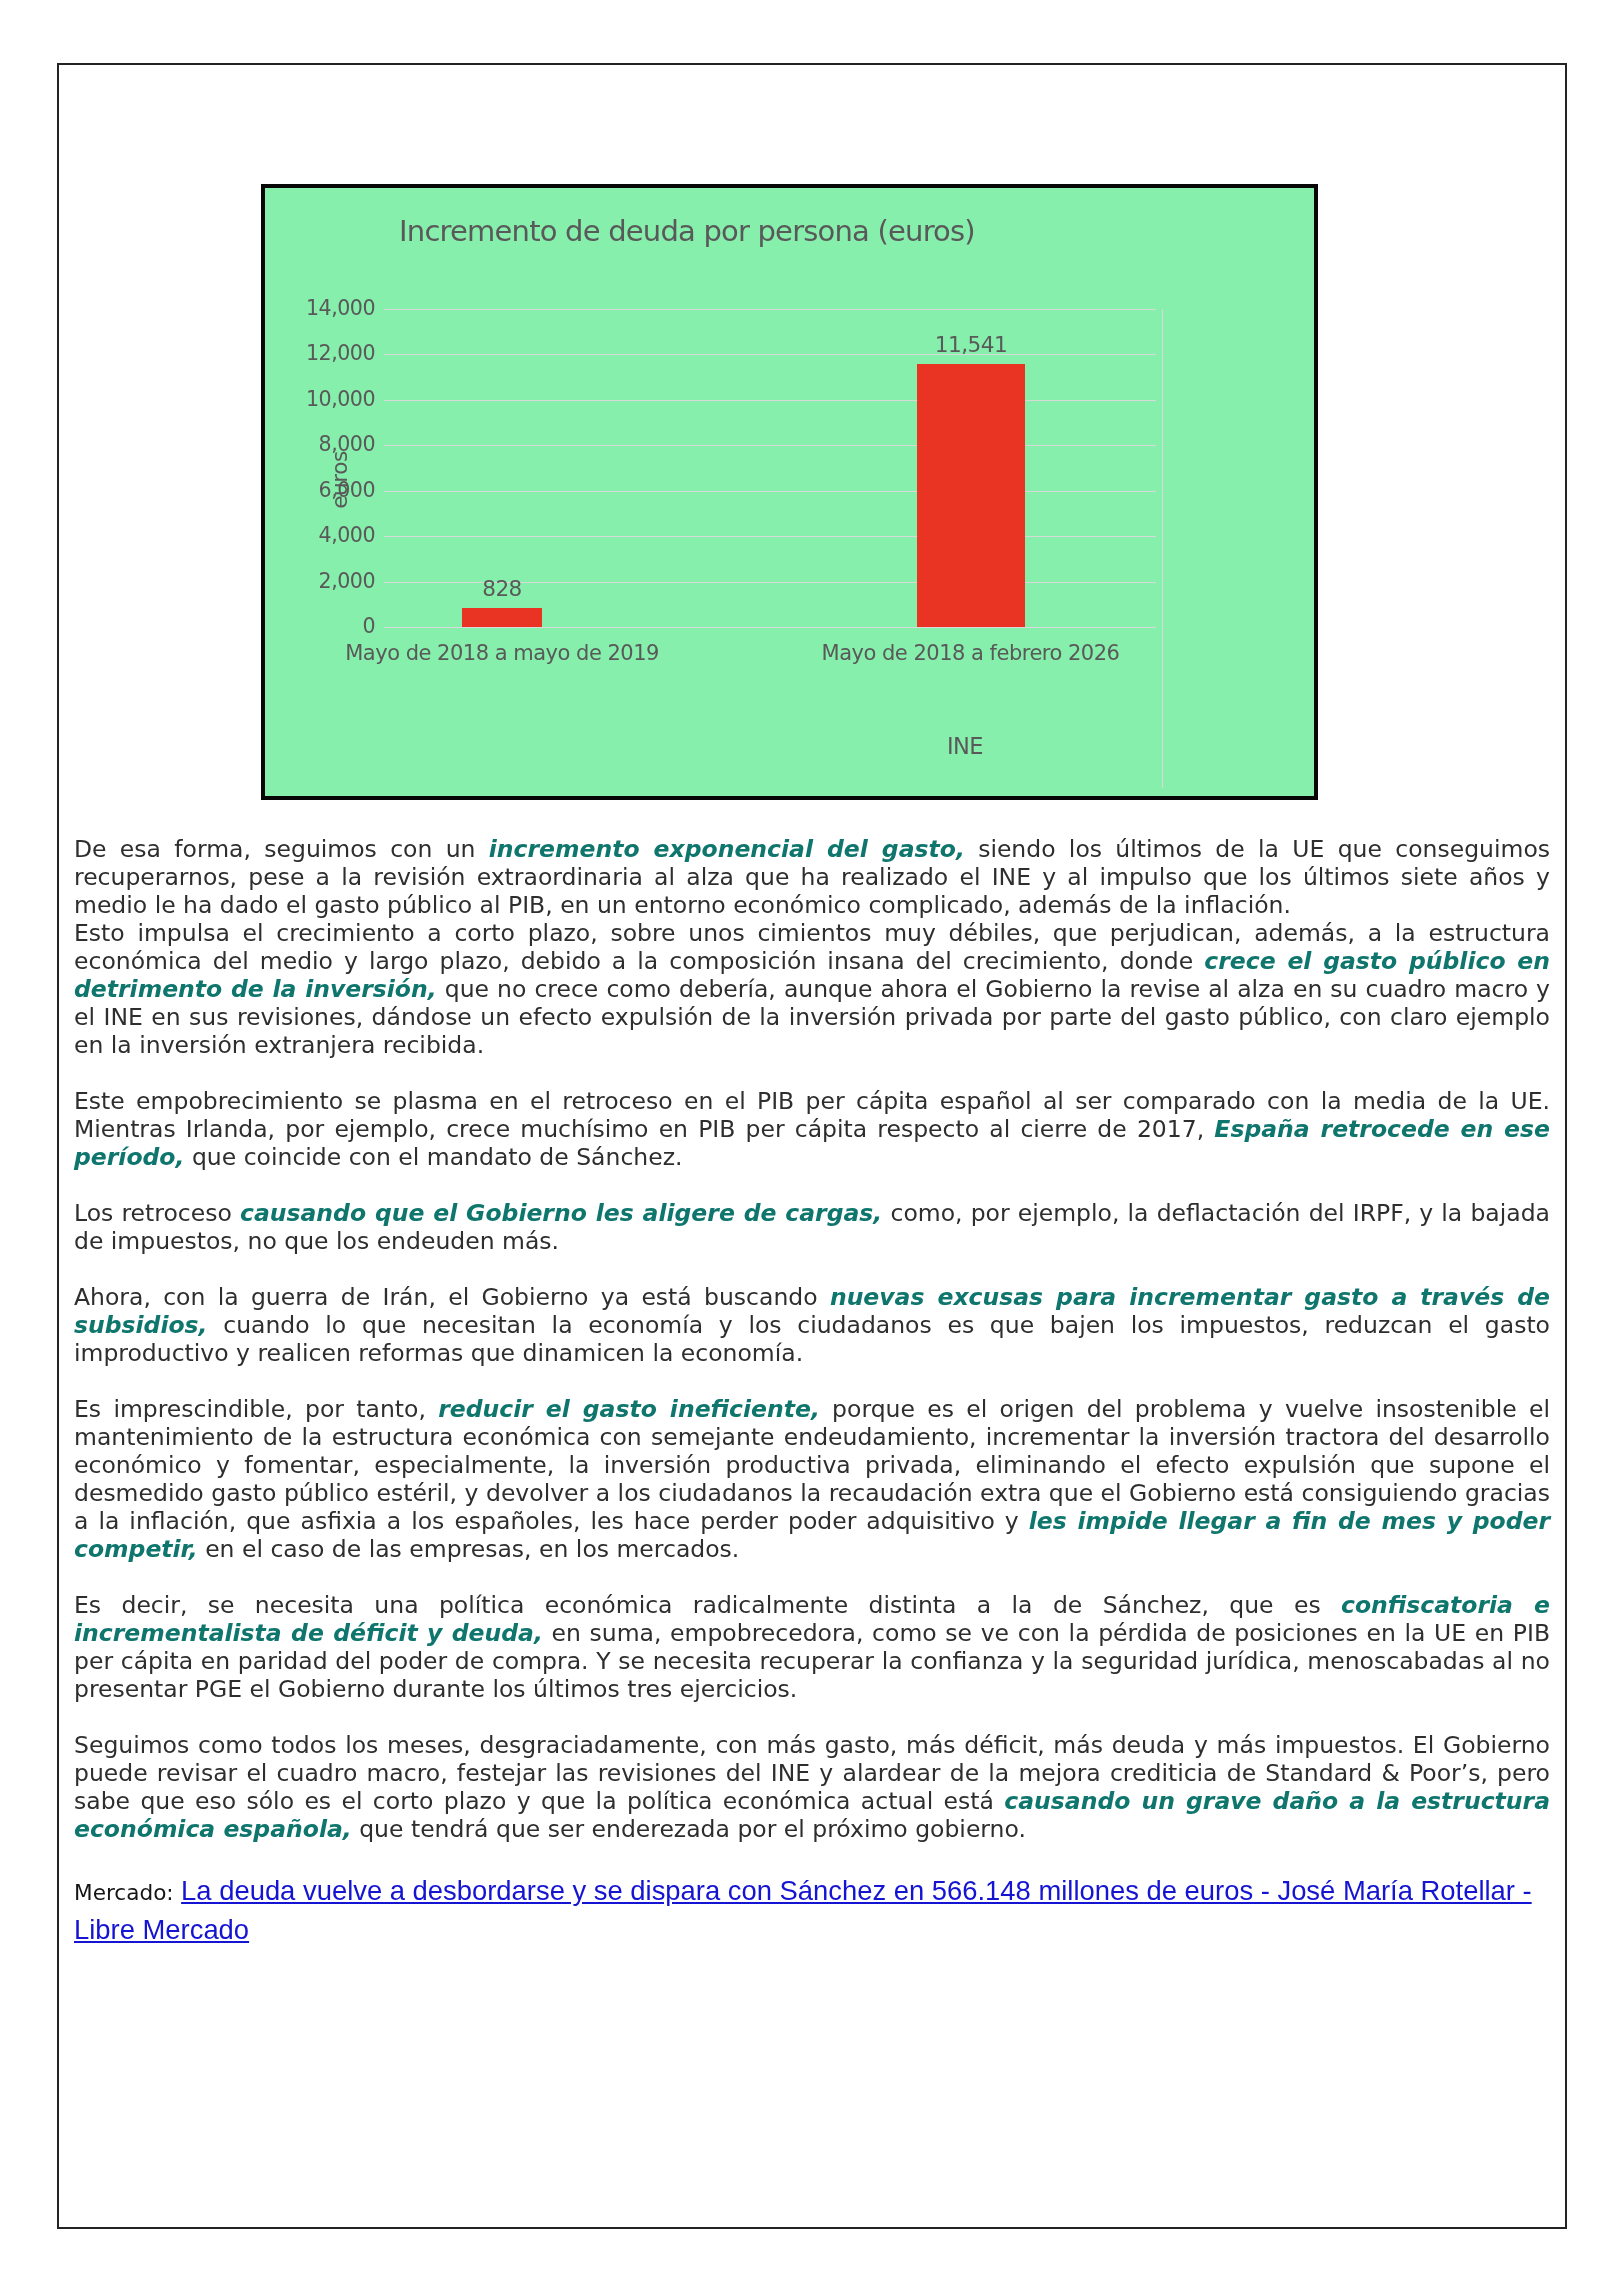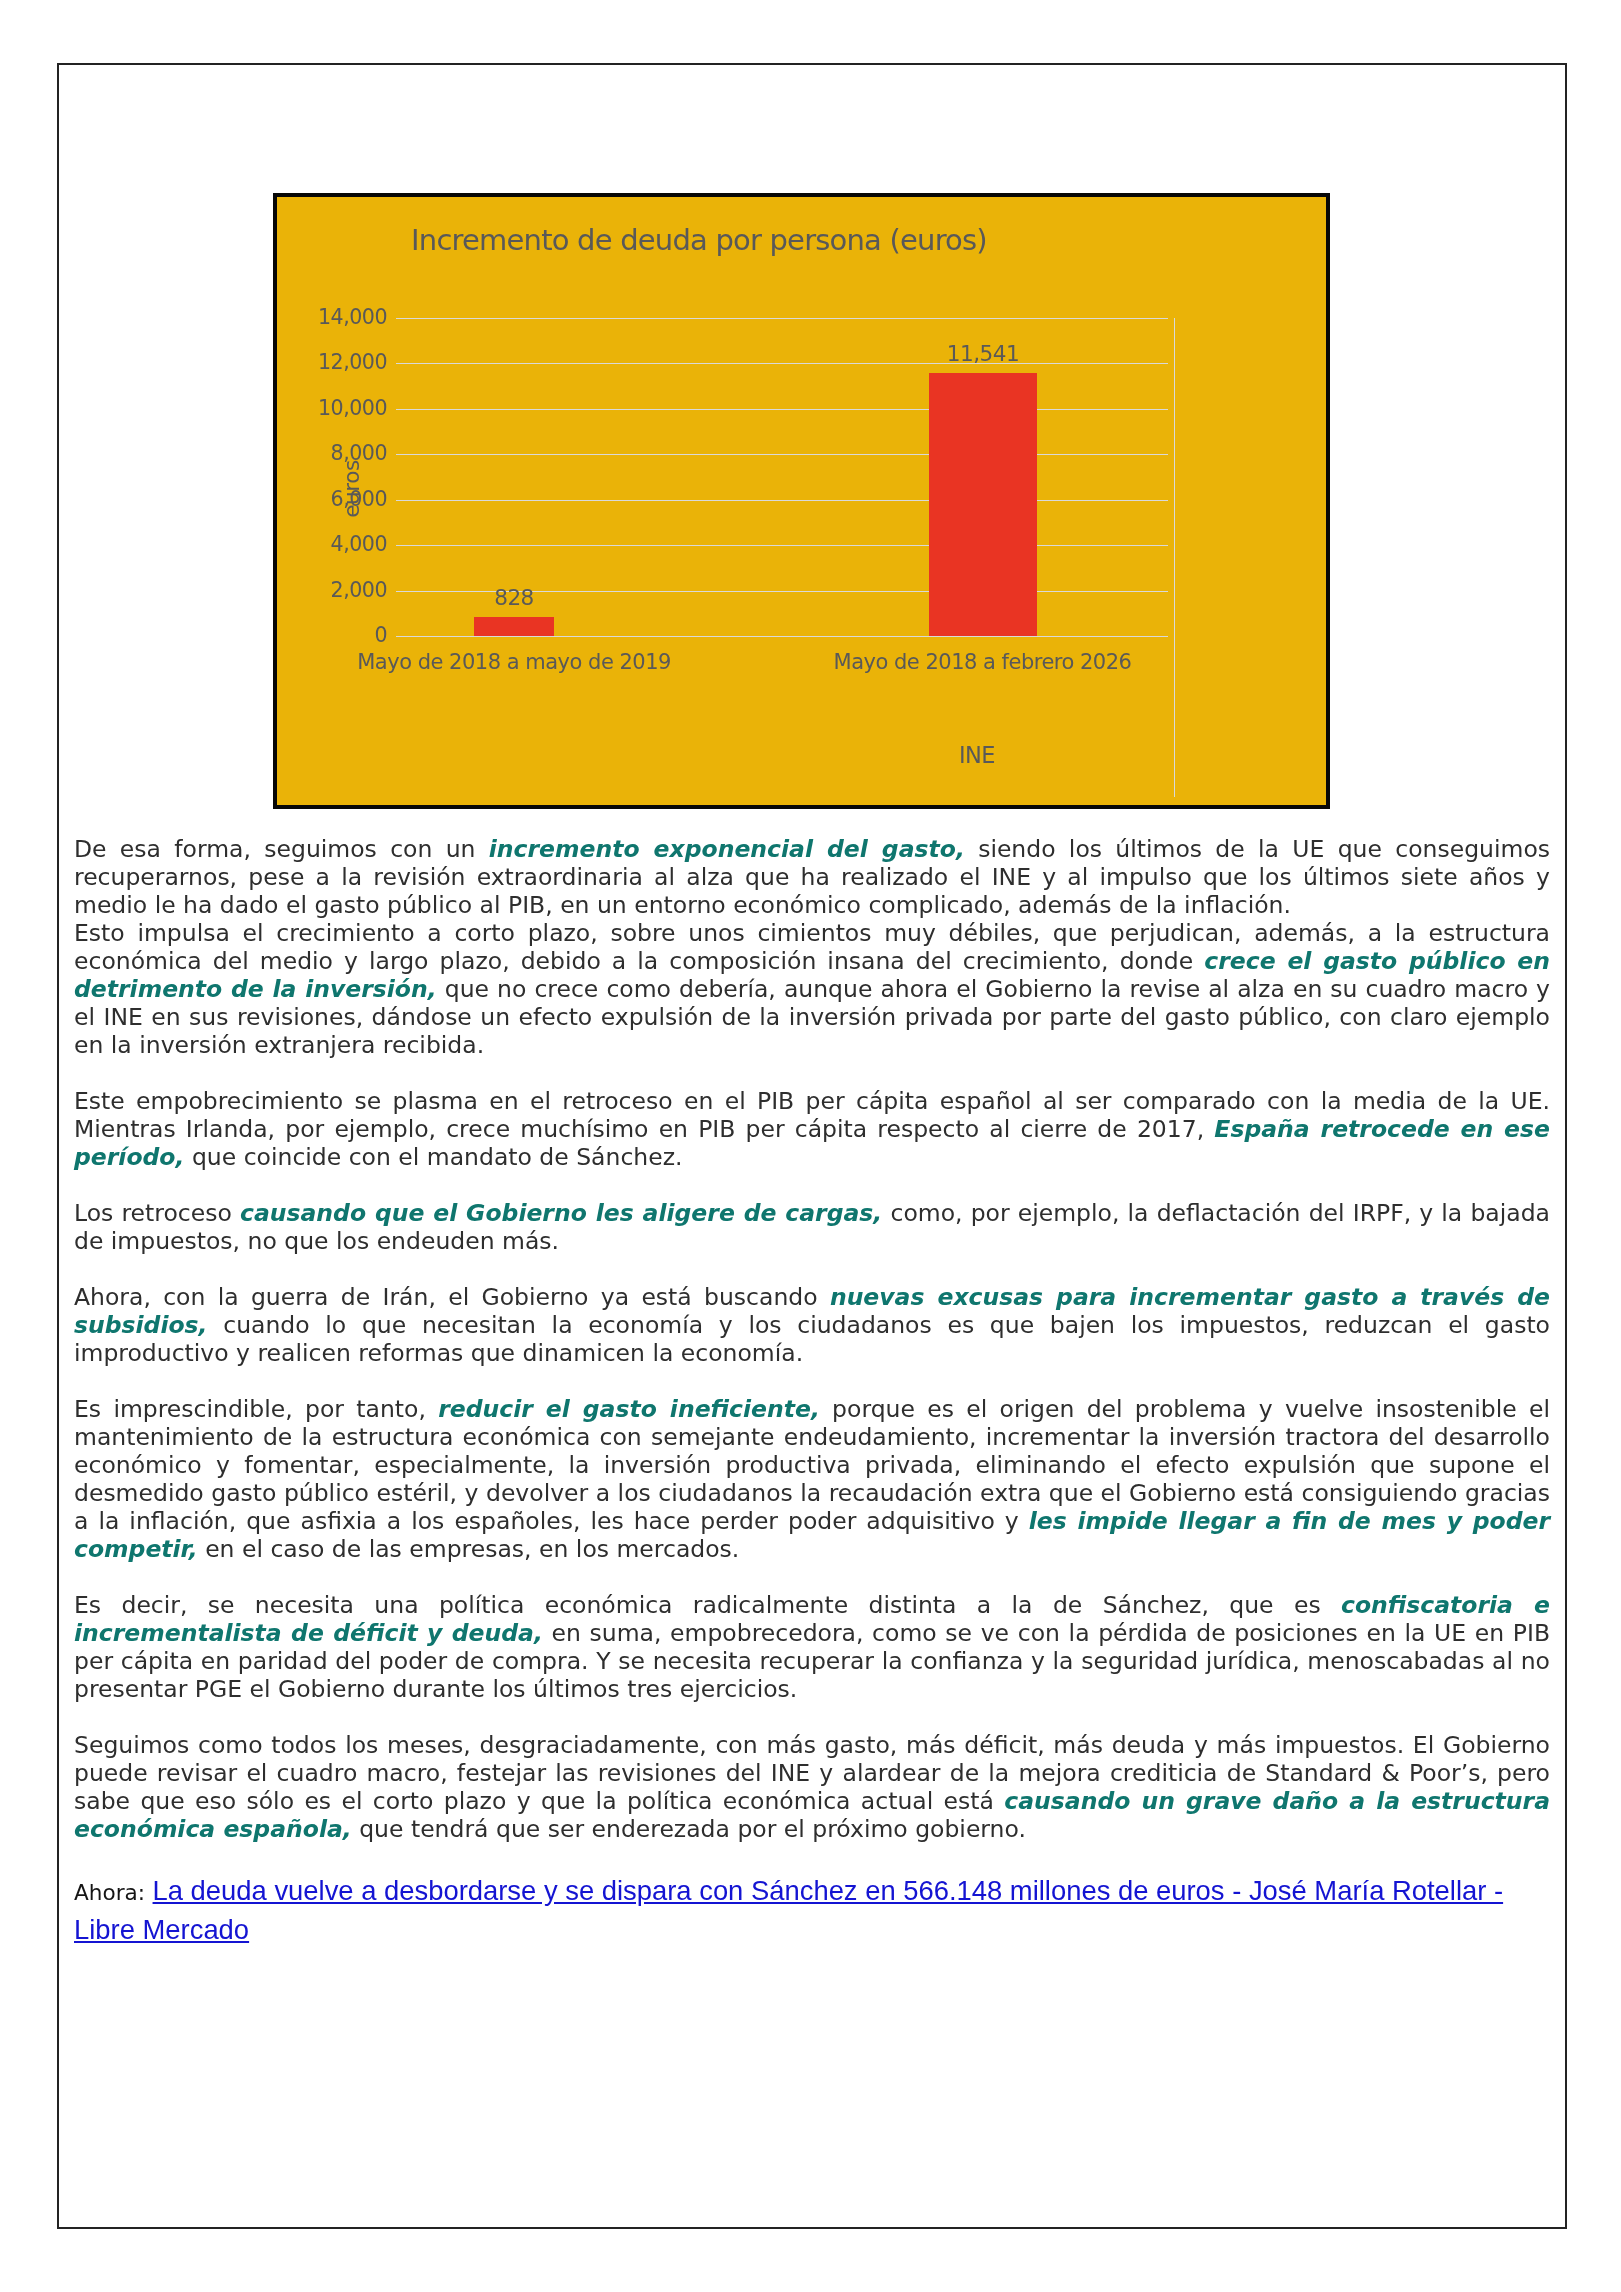--- a/index.html
+++ b/index.html
@@ -6,22 +6,22 @@
   body{
     width:1621px;height:2293px;position:relative;
     font-family:"DejaVu Sans", sans-serif;
   }
   .page-border{
     position:absolute;left:57px;top:63px;width:1506px;height:2162px;
     border:2px solid #232323;background:#ffffff;
   }
   
   .chart-box{
-    position:absolute;left:261px;top:193px;width:1049px;height:608px;
-    border:4.9px solid #070707;background:#eab308;color:#595959;margin-left:12px;
+    position:absolute;left:261px;top:184px;width:1049px;height:608px;
+    border:4.9px solid #070707;background:#86efac;color:#595959;
   }
   .chart-title{
     position:absolute;left:30px;top:25.5px;width:784px;text-align:center;
     font-size:29px;letter-spacing:-0.8px;color:#595959;white-space:nowrap;
   }
   .gridline{position:absolute;left:119px;width:772px;height:1px;background:#d9d9d9;}
   .ytick{
     position:absolute;left:0;width:110px;height:25.5px;line-height:25.5px;
     text-align:right;font-size:20.6px;letter-spacing:-0.5px;
   }
@@ -95,17 +95,17 @@
       <p class="joined"><span>De esa forma, seguimos con un </span><b>incremento exponencial del gasto,</b><span> siendo los últimos de la UE que conseguimos recuperarnos, pese a la revisión extraordinaria al alza que ha realizado el INE y al impulso que los últimos siete años y medio le ha dado el gasto público al PIB, en un entorno económico complicado, además de la inflación.</span></p>
       <p><span>Esto impulsa el crecimiento a corto plazo, sobre unos cimientos muy débiles, que perjudican, además, a la estructura económica del medio y largo plazo, debido a la composición insana del crecimiento, donde </span><b>crece el gasto público en detrimento de la inversión,</b><span> que no crece como debería, aunque ahora el Gobierno la revise al alza en su cuadro macro y el INE en sus revisiones, dándose un efecto expulsión de la inversión privada por parte del gasto público, con claro ejemplo en la inversión extranjera recibida.</span></p>
       <p><span>Este empobrecimiento se plasma en el retroceso en el PIB per cápita español al ser comparado con la media de la UE. Mientras Irlanda, por ejemplo, crece muchísimo en PIB per cápita respecto al cierre de 2017, </span><b>España retrocede en ese período,</b><span> que coincide con el mandato de Sánchez.</span></p>
       <p><span>Los retroceso </span><b>causando que el Gobierno les aligere de cargas,</b><span> como, por ejemplo, la deflactación del IRPF, y la bajada de impuestos, no que los endeuden más.</span></p>
       <p><span>Ahora, con la guerra de Irán, el Gobierno ya está buscando </span><b>nuevas excusas para incrementar gasto a través de subsidios,</b><span> cuando lo que necesitan la economía y los ciudadanos es que bajen los impuestos, reduzcan el gasto improductivo y realicen reformas que dinamicen la economía.</span></p>
       <p><span>Es imprescindible, por tanto, </span><b>reducir el gasto ineficiente,</b><span> porque es el origen del problema y vuelve insostenible el mantenimiento de la estructura económica con semejante endeudamiento, incrementar la inversión tractora del desarrollo económico y fomentar, especialmente, la inversión productiva privada, eliminando el efecto expulsión que supone el desmedido gasto público estéril, y devolver a los ciudadanos la recaudación extra que el Gobierno está consiguiendo gracias a la inflación, que asfixia a los españoles, les hace perder poder adquisitivo y </span><b>les impide llegar a fin de mes y poder competir,</b><span> en el caso de las empresas, en los mercados.</span></p>
       <p><span>Es decir, se necesita una política económica radicalmente distinta a la de Sánchez, que es </span><b>confiscatoria e incrementalista de déficit y deuda,</b><span> en suma, empobrecedora, como se ve con la pérdida de posiciones en la UE en PIB per cápita en paridad del poder de compra. Y se necesita recuperar la confianza y la seguridad jurídica, menoscabadas al no presentar PGE el Gobierno durante los últimos tres ejercicios.</span></p>
       <p><span>Seguimos como todos los meses, desgraciadamente, con más gasto, más déficit, más deuda y más impuestos. El Gobierno puede revisar el cuadro macro, festejar las revisiones del INE y alardear de la mejora crediticia de Standard &amp; Poor’s, pero sabe que eso sólo es el corto plazo y que la política económica actual está </span><b>causando un grave daño a la estructura económica española,</b><span> que tendrá que ser enderezada por el próximo gobierno.</span></p>
     </div>
   <div class="source">
-    <span class="src-label">Ahora:</span>
+    <span class="src-label">Mercado:</span>
     <a href="#">La deuda vuelve a desbordarse y se dispara con Sánchez en 566.148 millones de euros - José María Rotellar - Libre Mercado</a>
   </div>
 </div>
 
 
 </body></html>

